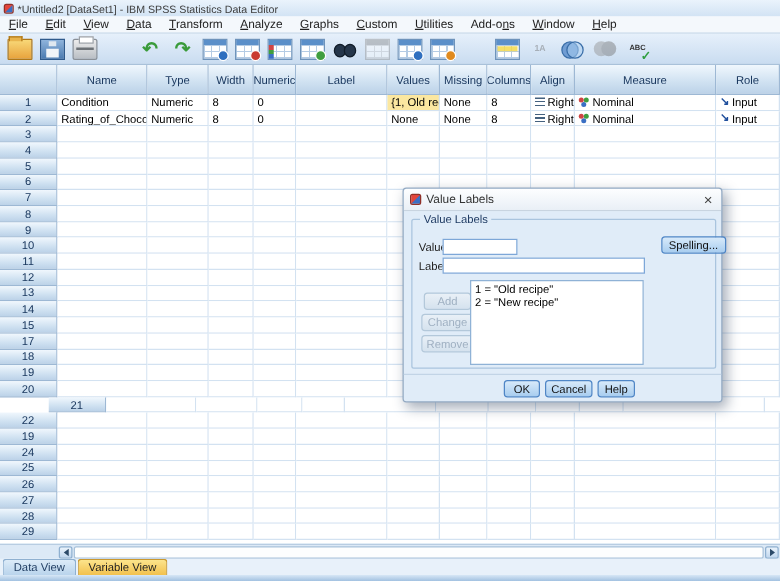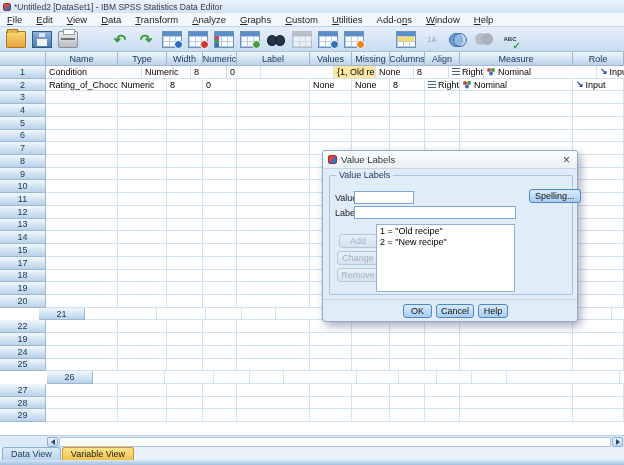--- a/index.html
+++ b/index.html
@@ -187,37 +187,37 @@
     </div>
     <div class="tb disabled">
       <span class="ic ic-show-all-variables"></span>
     </div>
     <div class="tb">
       <span class="ic ic-spell-check">ABC</span>
     </div>
   </div>
 
 <div class="grid" id="grid">
-    <div class="grow" style="height: 14px;">
+    <div class="grow" style="height: 24px;">
       <div class="hcell" style="width: 46px;"></div>
       <div class="hcell" style="width: 72px;">Name</div>
       <div class="hcell" style="width: 49px;">Type</div>
       <div class="hcell" style="width: 36px;">Width</div>
       <div class="hcell" style="width: 34px;">Numeric</div>
       <div class="hcell" style="width: 73px;">Label</div>
       <div class="hcell" style="width: 42px;">Values</div>
       <div class="hcell" style="width: 38px;">Missing</div>
       <div class="hcell" style="width: 35px;">Columns</div>
       <div class="hcell" style="width: 35px;">Align</div>
       <div class="hcell" style="width: 113px;">Measure</div>
       <div class="hcell" style="width: 51px;">Role</div>
     </div>
     <div class="grow" style="height: 12.72px;">
       <div class="rowhdr" style="width: 46px;">1</div>
-      <div class="cell" style="width: 96px;">
+      <div class="cell" style="width: 72px;">
         <span>Condition</span>
       </div>
       <div class="cell" style="width: 49px;">
         <span>Numeric</span>
       </div>
       <div class="cell" style="width: 36px;">
         <span>8</span>
       </div>
       <div class="cell" style="width: 34px;">
         <span>0</span>
@@ -583,21 +583,21 @@
       <div class="cell" style="width: 36px;"></div>
       <div class="cell" style="width: 34px;"></div>
       <div class="cell" style="width: 73px;"></div>
       <div class="cell" style="width: 42px;"></div>
       <div class="cell" style="width: 38px;"></div>
       <div class="cell" style="width: 35px;"></div>
       <div class="cell" style="width: 35px;"></div>
       <div class="cell" style="width: 113px;"></div>
       <div class="cell" style="width: 51px;"></div>
     </div>
-    <div class="grow" style="height: 12.72px; padding-left: 47px;">
+    <div class="grow" style="height: 12.72px;">
       <div class="rowhdr" style="width: 46px;">26</div>
       <div class="cell" style="width: 72px;"></div>
       <div class="cell" style="width: 49px;"></div>
       <div class="cell" style="width: 36px;"></div>
       <div class="cell" style="width: 34px;"></div>
       <div class="cell" style="width: 73px;"></div>
       <div class="cell" style="width: 42px;"></div>
       <div class="cell" style="width: 38px;"></div>
       <div class="cell" style="width: 35px;"></div>
       <div class="cell" style="width: 35px;"></div>

